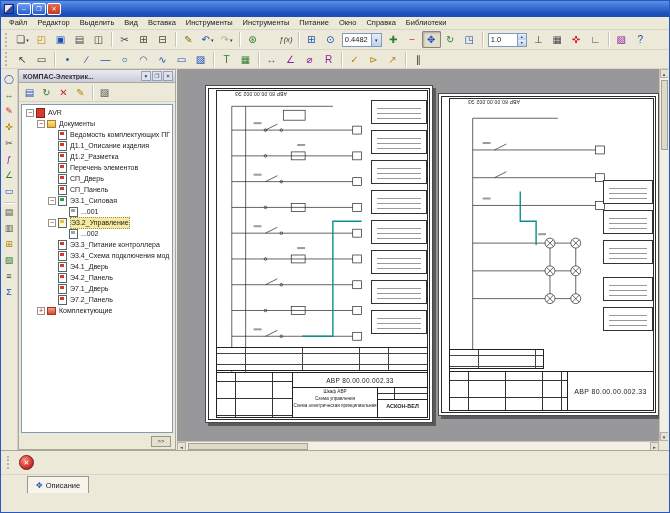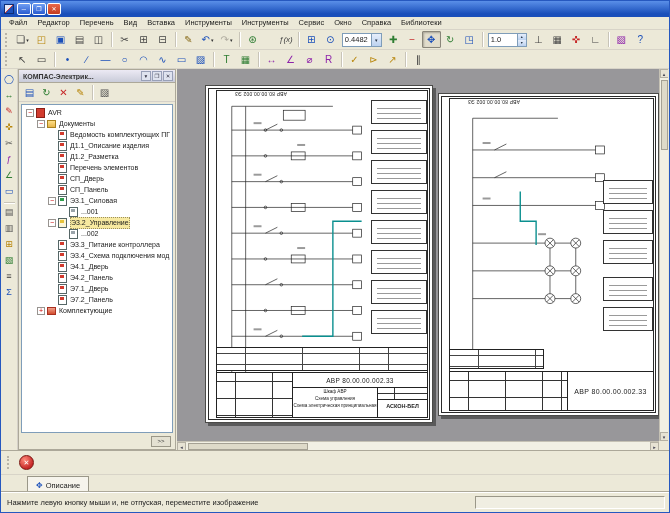--- a/index.html
+++ b/index.html
@@ -129,26 +129,26 @@
     <span class="win-controls">
       <span class="wbtn min">─</span>
       <span class="wbtn max">❐</span>
       <span class="wbtn close">✕</span>
     </span>
   </div>
 
   <div class="menubar" id="menu">
       <span class="menu-item">Файл</span>
       <span class="menu-item">Редактор</span>
-      <span class="menu-item">Перечень</span>
+      <span class="menu-item">Выделить</span>
       <span class="menu-item">Вид</span>
       <span class="menu-item">Вставка</span>
       <span class="menu-item">Инструменты</span>
       <span class="menu-item">Инструменты</span>
-      <span class="menu-item">Сервис</span>
+      <span class="menu-item">Питание</span>
       <span class="menu-item">Окно</span>
       <span class="menu-item">Справка</span>
       <span class="menu-item">Библиотеки</span>
     </div>
   <div class="toolbar" id="tb1">
       <span class="tb-btn">
         <span class="glyph" style="color: rgb(68, 68, 68);">❏</span>
         <span class="dd">▾</span>
       </span>
       <span class="tb-btn">
@@ -667,18 +667,14 @@
       </span>
     </div>
     <div class="tab-row">
       <span class="cmd-tab">
         <span class="tab-icon">✥</span>
         <span>Описание</span>
       </span>
     </div>
   </div>
 
-  <div class="statusbar">
-    <span>Нажмите левую кнопку мыши и, не отпуская, переместите изображение</span>
-    <span class="status-cell"></span>
-  </div>
 
 </div>
 
 </body></html>

